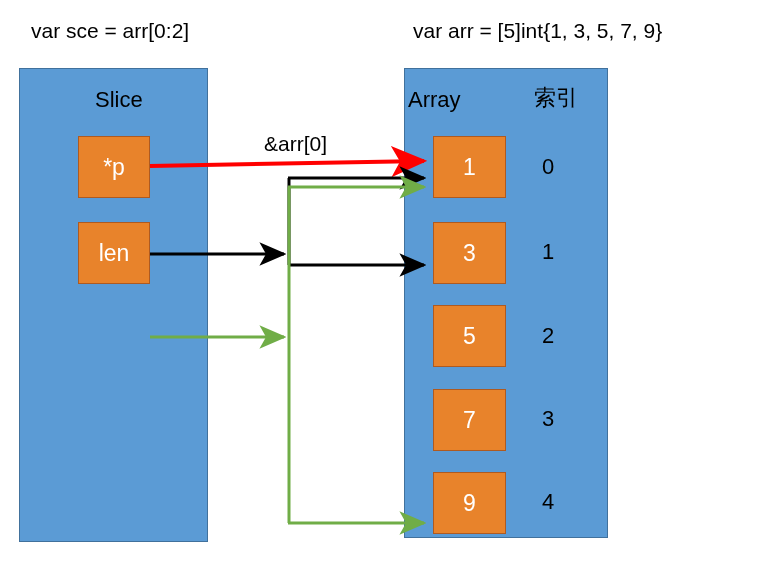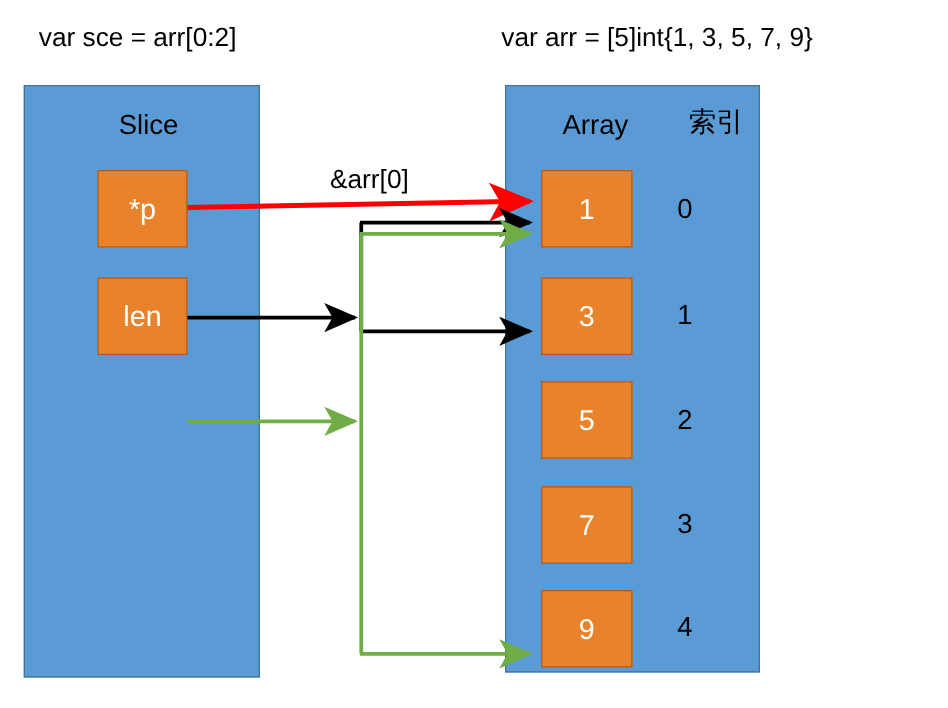--- a/index.html
+++ b/index.html
@@ -16,41 +16,41 @@
     overflow: hidden;
   }
   .caption {
     position: absolute;
     font-size: 21px;
     color: #000000;
     white-space: nowrap;
     line-height: 1;
   }
   #slice-caption { left: 31px; top: 20px; }
-  #array-caption { left: 401px; top: 20px; text-align: right; }
+  #array-caption { left: 413px; top: 20px; text-align: right; }
 
   .panel {
     position: absolute;
     background: #5B9BD5;
     border: 1px solid #41719C;
     box-sizing: border-box;
   }
   #slice-panel { left: 19px; top: 68px; width: 189px; height: 474px; }
   #array-panel { left: 404px; top: 68px; width: 204px; height: 470px; }
 
   .panel-title {
     position: absolute;
     font-size: 22px;
     color: #000000;
     white-space: nowrap;
     line-height: 1;
   }
   #slice-title { left: 95px; top: 89px; }
-  #array-title { left: 450px; top: 89px; }
-  #index-title { left: 551px; top: 87px; }
+  #array-title { left: 408px; top: 89px; }
+  #index-title { left: 534px; top: 87px; }
 
   .cell {
     position: absolute;
     background: #E8832B;
     border: 1px solid #AE5A21;
     box-sizing: border-box;
     color: #ffffff;
     font-size: 23px;
     display: flex;
     align-items: center;

